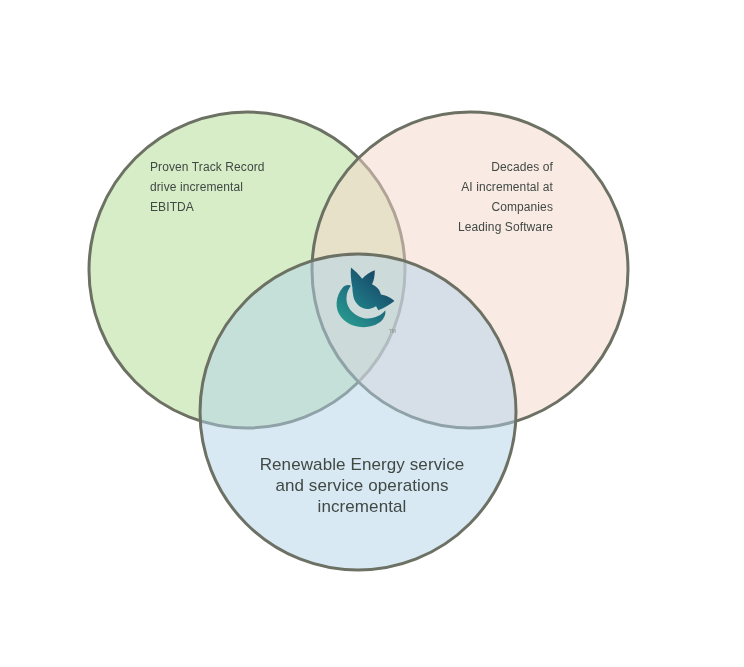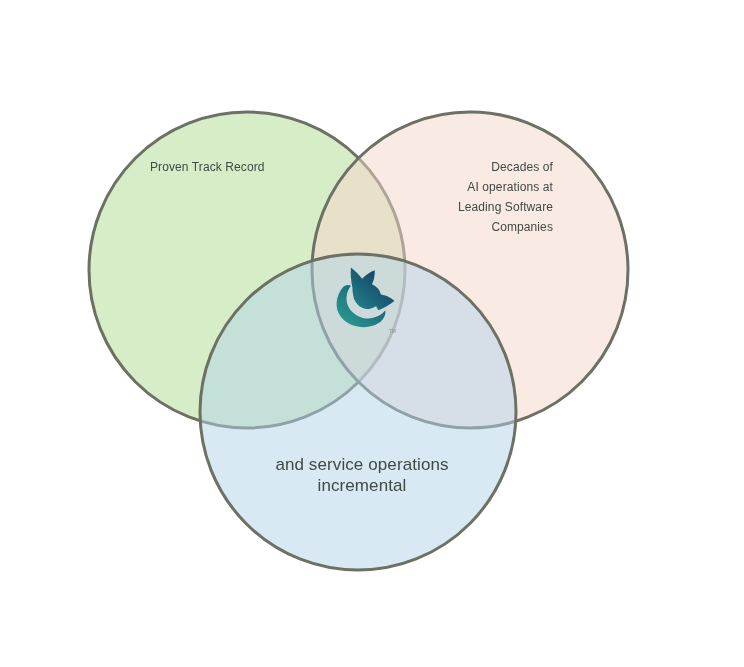--- a/index.html
+++ b/index.html
@@ -91,27 +91,30 @@
         C 74,54 67,62 57,64
         C 46,66 37,58 34,49
         C 33,44 32,39 32,34
         Z"></path>
       <text class="tm-mark" x="84" y="99">TM</text>
     </g>
   </svg>
 
   <div class="label label-green">
     <div>Proven Track Record</div>
+    <div>drive incremental</div>
+    <div>EBITDA</div>
   </div>
 
   <div class="label label-pink">
     <div>Decades of</div>
-    <div>AI operations at</div>
+    <div>AI incremental at</div>
+    <div>Companies</div>
     <div>Leading Software</div>
-    <div>Companies</div>
   </div>
 
   <div class="label label-blue">
+    <div>Renewable Energy service</div>
     <div>and service operations</div>
     <div>incremental</div>
   </div>
 
 </div>
 
 </body></html>

